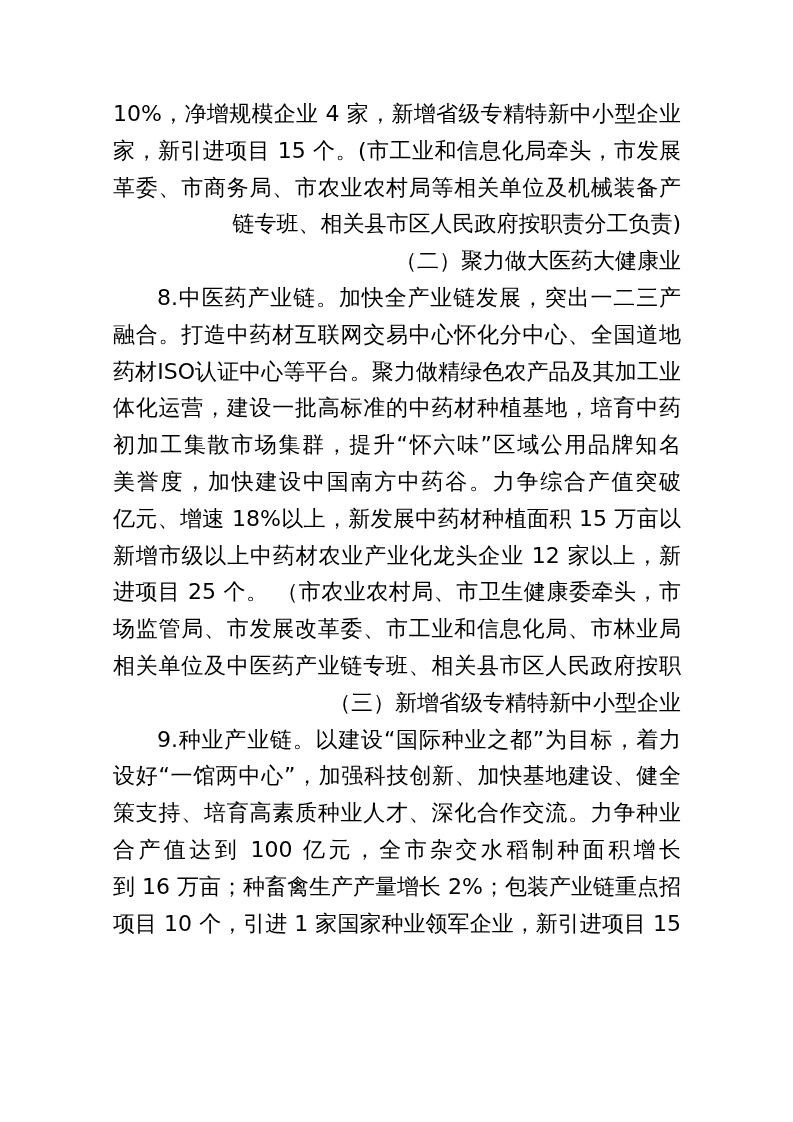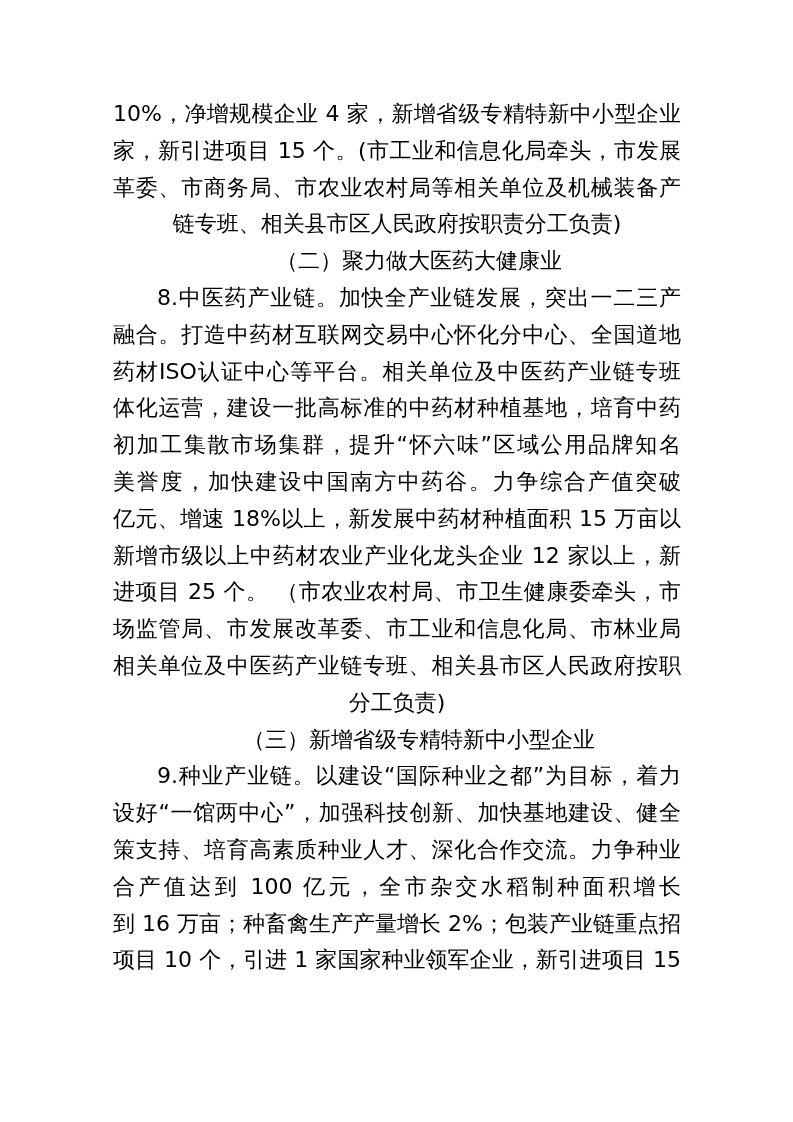--- a/index.html
+++ b/index.html
@@ -21,21 +21,21 @@
     width: 568px;
     font-family: "DejaVu Sans", sans-serif;
     font-size: 22px;
     color: #000000;
     line-height: 36.8px;
   }
   .ln {
     height: 36.8px;
     overflow: hidden;
     white-space: normal;
-    text-align: center;
+    text-align: right;
   }
   
   .j {
     text-align: justify;
     text-align-last: justify;
     text-justify: inter-character;
   }
   
   .ind {
     text-indent: 44px;
@@ -50,30 +50,29 @@
 
 <div class="page">
   <div class="doc">
     <div class="ln j">10%，净增规模企业 4 家，新增省级专精特新中小型企业 2</div>
     <div class="ln j">家，新引进项目 15 个。(市工业和信息化局牵头，市发展改</div>
     <div class="ln j">革委、市商务局、市农业农村局等相关单位及机械装备产业</div>
     <div class="ln">链专班、相关县市区人民政府按职责分工负责)</div>
     <div class="ln ind hd">（二）聚力做大医药大健康业</div>
     <div class="ln j ind">8.中医药产业链。加快全产业链发展，突出一二三产业</div>
     <div class="ln j">融合。打造中药材互联网交易中心怀化分中心、全国道地中</div>
-    <div class="ln j">药材ISO认证中心等平台。相关单位及中医药产业链专班</div>
+    <div class="ln j">药材ISO认证中心等平台。聚力做精绿色农产品及其加工业</div>
     <div class="ln j">体化运营，建设一批高标准的中药材种植基地，培育中药材</div>
     <div class="ln j">初加工集散市场集群，提升“怀六味”区域公用品牌知名度、</div>
     <div class="ln j">美誉度，加快建设中国南方中药谷。力争综合产值突破 250</div>
     <div class="ln j">亿元、增速 18%以上，新发展中药材种植面积 15 万亩以上，</div>
     <div class="ln j">新增市级以上中药材农业产业化龙头企业 12 家以上，新引</div>
     <div class="ln j">进项目 25 个。 （市农业农村局、市卫生健康委牵头，市市</div>
     <div class="ln j">场监管局、市发展改革委、市工业和信息化局、市林业局等</div>
     <div class="ln j">相关单位及中医药产业链专班、相关县市区人民政府按职责</div>
-    <div class="ln">分工负责)</div>
     <div class="ln ind hd">（三）新增省级专精特新中小型企业</div>
     <div class="ln j ind">9.种业产业链。以建设“国际种业之都”为目标，着力建</div>
     <div class="ln j">设好“一馆两中心”，加强科技创新、加快基地建设、健全政</div>
     <div class="ln j">策支持、培育高素质种业人才、深化合作交流。力争种业综</div>
     <div class="ln j">合产值达到 100 亿元，全市杂交水稻制种面积增长 11%，达</div>
     <div class="ln j">到 16 万亩；种畜禽生产产量增长 2%；包装产业链重点招商</div>
     <div class="ln j">项目 10 个，引进 1 家国家种业领军企业，新引进项目 15 个。</div>
   </div>
 </div>
 

